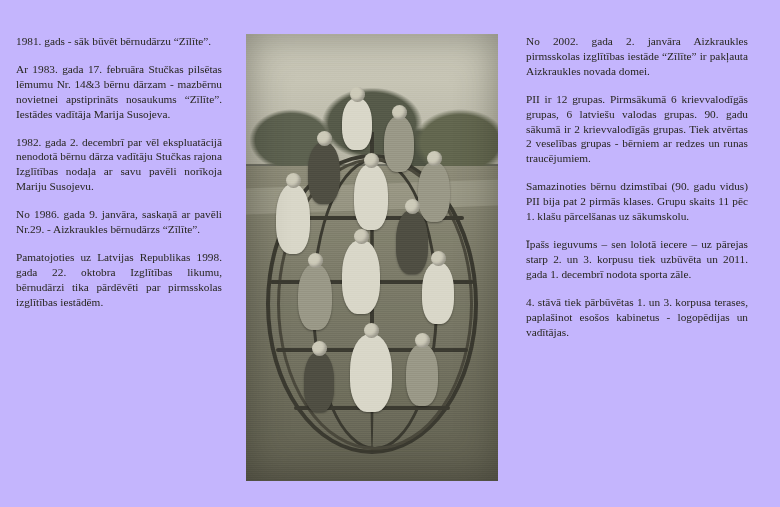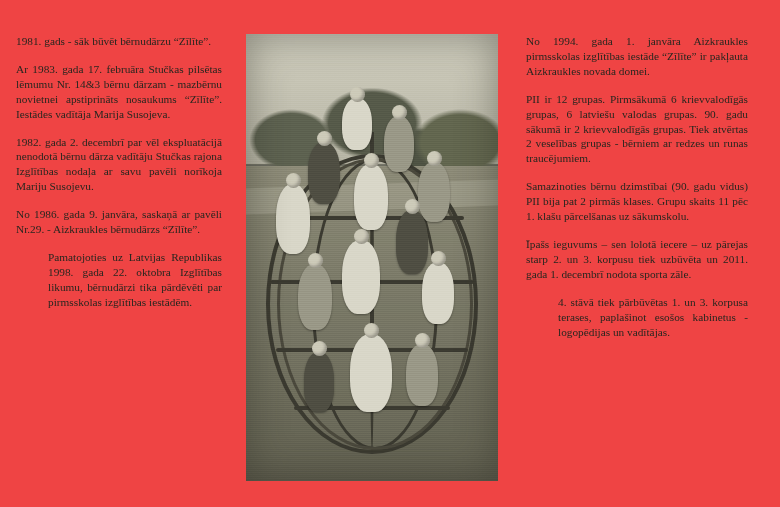--- a/index.html
+++ b/index.html
@@ -11,21 +11,21 @@
     height: 507px;
     background: #dedbd0;
     font-family: "Liberation Serif", serif;
     color: #2b2b28;
     overflow: hidden;
   }
   .page {
     position: relative;
     width: 780px;
     height: 507px;
-    background: #ef4444;
+    background: #c4b5fd;
     box-sizing: border-box;
     display: flex;
     flex-direction: row;
     align-items: flex-start;
   }
   .col {
     box-sizing: border-box;
     padding: 34px 0 0 0;
   }
   .col-left {
@@ -49,21 +49,20 @@
     margin: 0 0 13px 0;
     font-size: 11.3px;
     line-height: 1.32;
     text-align: justify;
     text-justify: inter-word;
     color: #27261f;
     font-family: "Liberation Serif", serif;
   }
   p.para:last-child {
     margin-bottom: 0;
-    margin-left: 32px;
   }
 
   
   .photo {
     position: relative;
     width: 252px;
     height: 447px;
     overflow: hidden;
     background: #6f6f63;
     border: 0;
@@ -244,20 +243,20 @@
       <div class="kid mid" style="left:160px; top:310px; width:32px; height:62px;">
           <div class="head"></div>
         </div>
 
       <div class="grain"></div>
       <div class="vignette"></div>
     </div>
   </div>
 
   <div class="col col-right">
-    <p class="para">No 1994. gada 1. janvāra Aizkraukles pirmsskolas izglītības iestāde “Zīlīte” ir pakļauta Aizkraukles novada domei.</p>
+    <p class="para">No 2002. gada 2. janvāra Aizkraukles pirmsskolas izglītības iestāde “Zīlīte” ir pakļauta Aizkraukles novada domei.</p>
     <p class="para">PII ir 12 grupas. Pirmsākumā 6 krievvalodīgās grupas, 6 latviešu valodas grupas. 90. gadu sākumā ir 2 krievvalodīgās grupas. Tiek atvērtas 2 veselības grupas - bērniem ar redzes un runas traucējumiem.</p>
     <p class="para">Samazinoties bērnu dzimstībai (90. gadu vidus) PII bija pat 2 pirmās klases. Grupu skaits 11 pēc 1. klašu pārcelšanas uz sākumskolu.</p>
     <p class="para">Īpašs ieguvums – sen lolotā iecere – uz pārejas starp 2. un 3. korpusu tiek uzbūvēta un 2011. gada 1. decembrī nodota sporta zāle.</p>
     <p class="para">4. stāvā tiek pārbūvētas 1. un 3. korpusa terases, paplašinot esošos kabinetus - logopēdijas un vadītājas.</p>
   </div>
 
 </div>
 
 </body></html>

